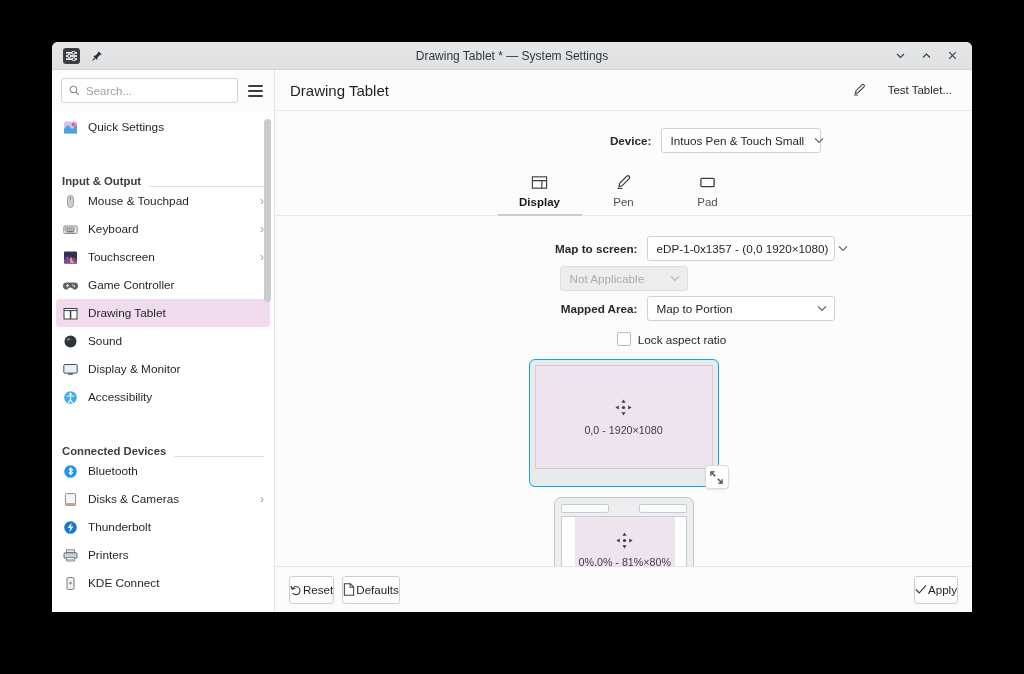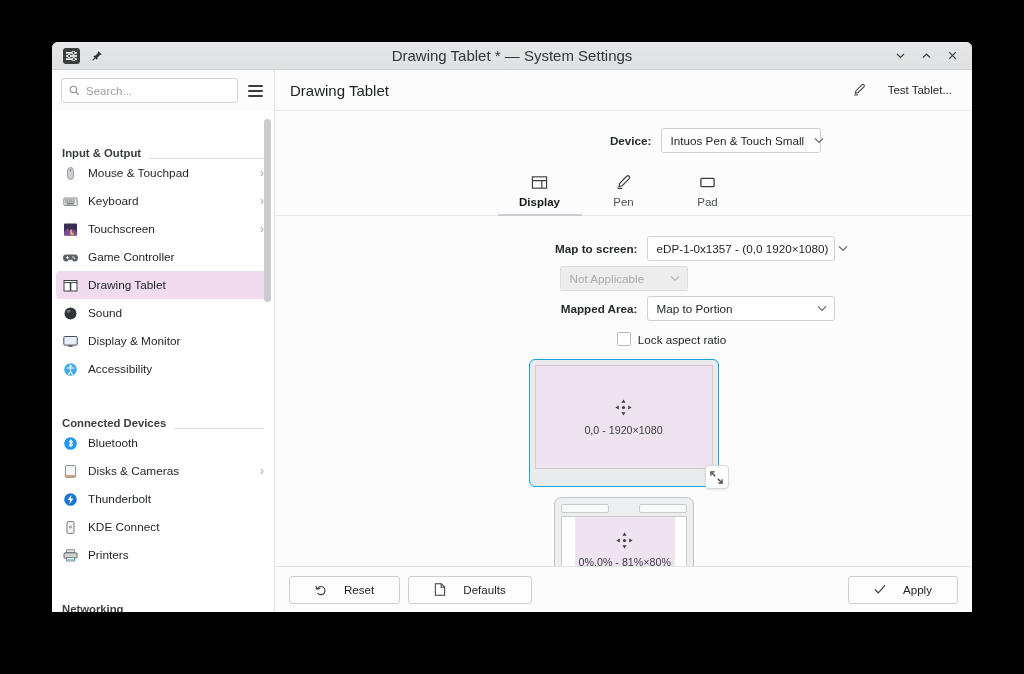--- a/index.html
+++ b/index.html
@@ -41,21 +41,21 @@
   .tb-icon {
     width: 17px; height: 16px;
     display: flex; align-items: center; justify-content: center;
     border-radius: 3px;
   }
   .tb-icon.app { background: #3b3e41; }
   #title-text {
     position: absolute;
     left: 0; right: 0;
     text-align: center;
-    font-size: 15px;
+    font-size: 12px;
     color: #32363a;
     pointer-events: none;
   }
   .tb-right {
     margin-left: auto;
     display: flex;
     align-items: center;
     gap: 12px;
     padding-right: 7px;
     z-index: 2;
@@ -344,22 +344,22 @@
     padding: 0 14px;
     gap: 8px;
   }
   .btn {
     height: 26px;
     border: 1px solid #cdd0d3;
     background: #fdfdfd;
     border-radius: 3px;
     display: flex;
     align-items: center;
-    gap: 17px;
-    padding: 0 25px;
+    gap: 1px;
+    padding: 0 0;
     font-size: 11.6px;
     color: #1d2023;
     cursor: pointer;
   }
   .btn.right { margin-left: auto; }
   svg { display: block; }
 </style>
 </head>
 <body>
 
@@ -420,20 +420,30 @@
         </div>
         <div id="hamburger">
           <span></span>
             <span></span>
             <span></span>
         </div>
       </div>
 
       <div id="sidelist">
 
+        <div class="side-item">
+          <span class="ic">
+            <svg width="15" height="15" viewBox="0 0 15 15">
+              <rect x="1" y="1.5" width="13" height="12" rx="1.5" fill="#d4c4e8"></rect>
+              <path d="M1 9 L5 5 L9 9 L14 4.5 L14 13.5 L1 13.5 Z" fill="#4aa3df"></path>
+              <circle cx="10.5" cy="4.5" r="2" fill="#e85d9e"></circle>
+            </svg>
+          </span>
+          <span class="lbl">Quick Settings</span>
+        </div>
 
         <div class="side-head">
           <span class="t">Input &amp; Output</span>
           <span class="rule"></span>
         </div>
 
         <div class="side-item">
           <span class="ic">
             <svg width="15" height="15" viewBox="0 0 15 15">
                 <rect x="4.5" y="1.5" width="6" height="12" rx="3" fill="#cdd0d3" stroke="#8d9094" stroke-width="0.8"></rect>
@@ -566,37 +576,37 @@
                 <circle cx="7.5" cy="7.5" r="6.3" fill="#1976d2"></circle>
                 <path d="M8.6 2.8 L4.6 8.1 L7.1 8.1 L6.4 12.2 L10.4 6.6 L7.9 6.6 Z" fill="#ffffff"></path>
               </svg>
           </span>
           <span class="lbl">Thunderbolt</span>
         </div>
 
         <div class="side-item">
           <span class="ic">
             <svg width="15" height="15" viewBox="0 0 15 15">
-                <rect x="4" y="1.6" width="7" height="11.8" rx="1.2" fill="#f2f3f4" stroke="#76797d" stroke-width="1"></rect>
-                <circle cx="7.5" cy="7" r="1.5" fill="#9ea1a5"></circle>
-              </svg>
-          </span>
-          <span class="lbl">KDE Connect</span>
-        </div>
-
-        <div class="side-item">
-          <span class="ic">
-            <svg width="15" height="15" viewBox="0 0 15 15">
                 <rect x="3.6" y="1.8" width="7.8" height="3" fill="#e6e8ea" stroke="#6e7276" stroke-width="0.8"></rect>
                 <rect x="1" y="4.8" width="13" height="5.4" rx="1" fill="#cfd2d5" stroke="#5a5e62" stroke-width="0.9"></rect>
                 <rect x="3.6" y="9.6" width="7.8" height="3.4" fill="#fbfbfc" stroke="#6e7276" stroke-width="0.8"></rect>
                 <rect x="4" y="11.4" width="7" height="0.9" fill="#3daee9"></rect>
               </svg>
           </span>
           <span class="lbl">Printers</span>
+        </div>
+
+        <div class="side-item">
+          <span class="ic">
+            <svg width="15" height="15" viewBox="0 0 15 15">
+                <rect x="4" y="1.6" width="7" height="11.8" rx="1.2" fill="#f2f3f4" stroke="#76797d" stroke-width="1"></rect>
+                <circle cx="7.5" cy="7" r="1.5" fill="#9ea1a5"></circle>
+              </svg>
+          </span>
+          <span class="lbl">KDE Connect</span>
         </div>
 
         <div class="side-head">
           <span class="t">Networking</span>
           <span class="rule"></span>
         </div>
 
         <div class="side-item">
           <span class="ic">
             <svg width="15" height="15" viewBox="0 0 15 15">

